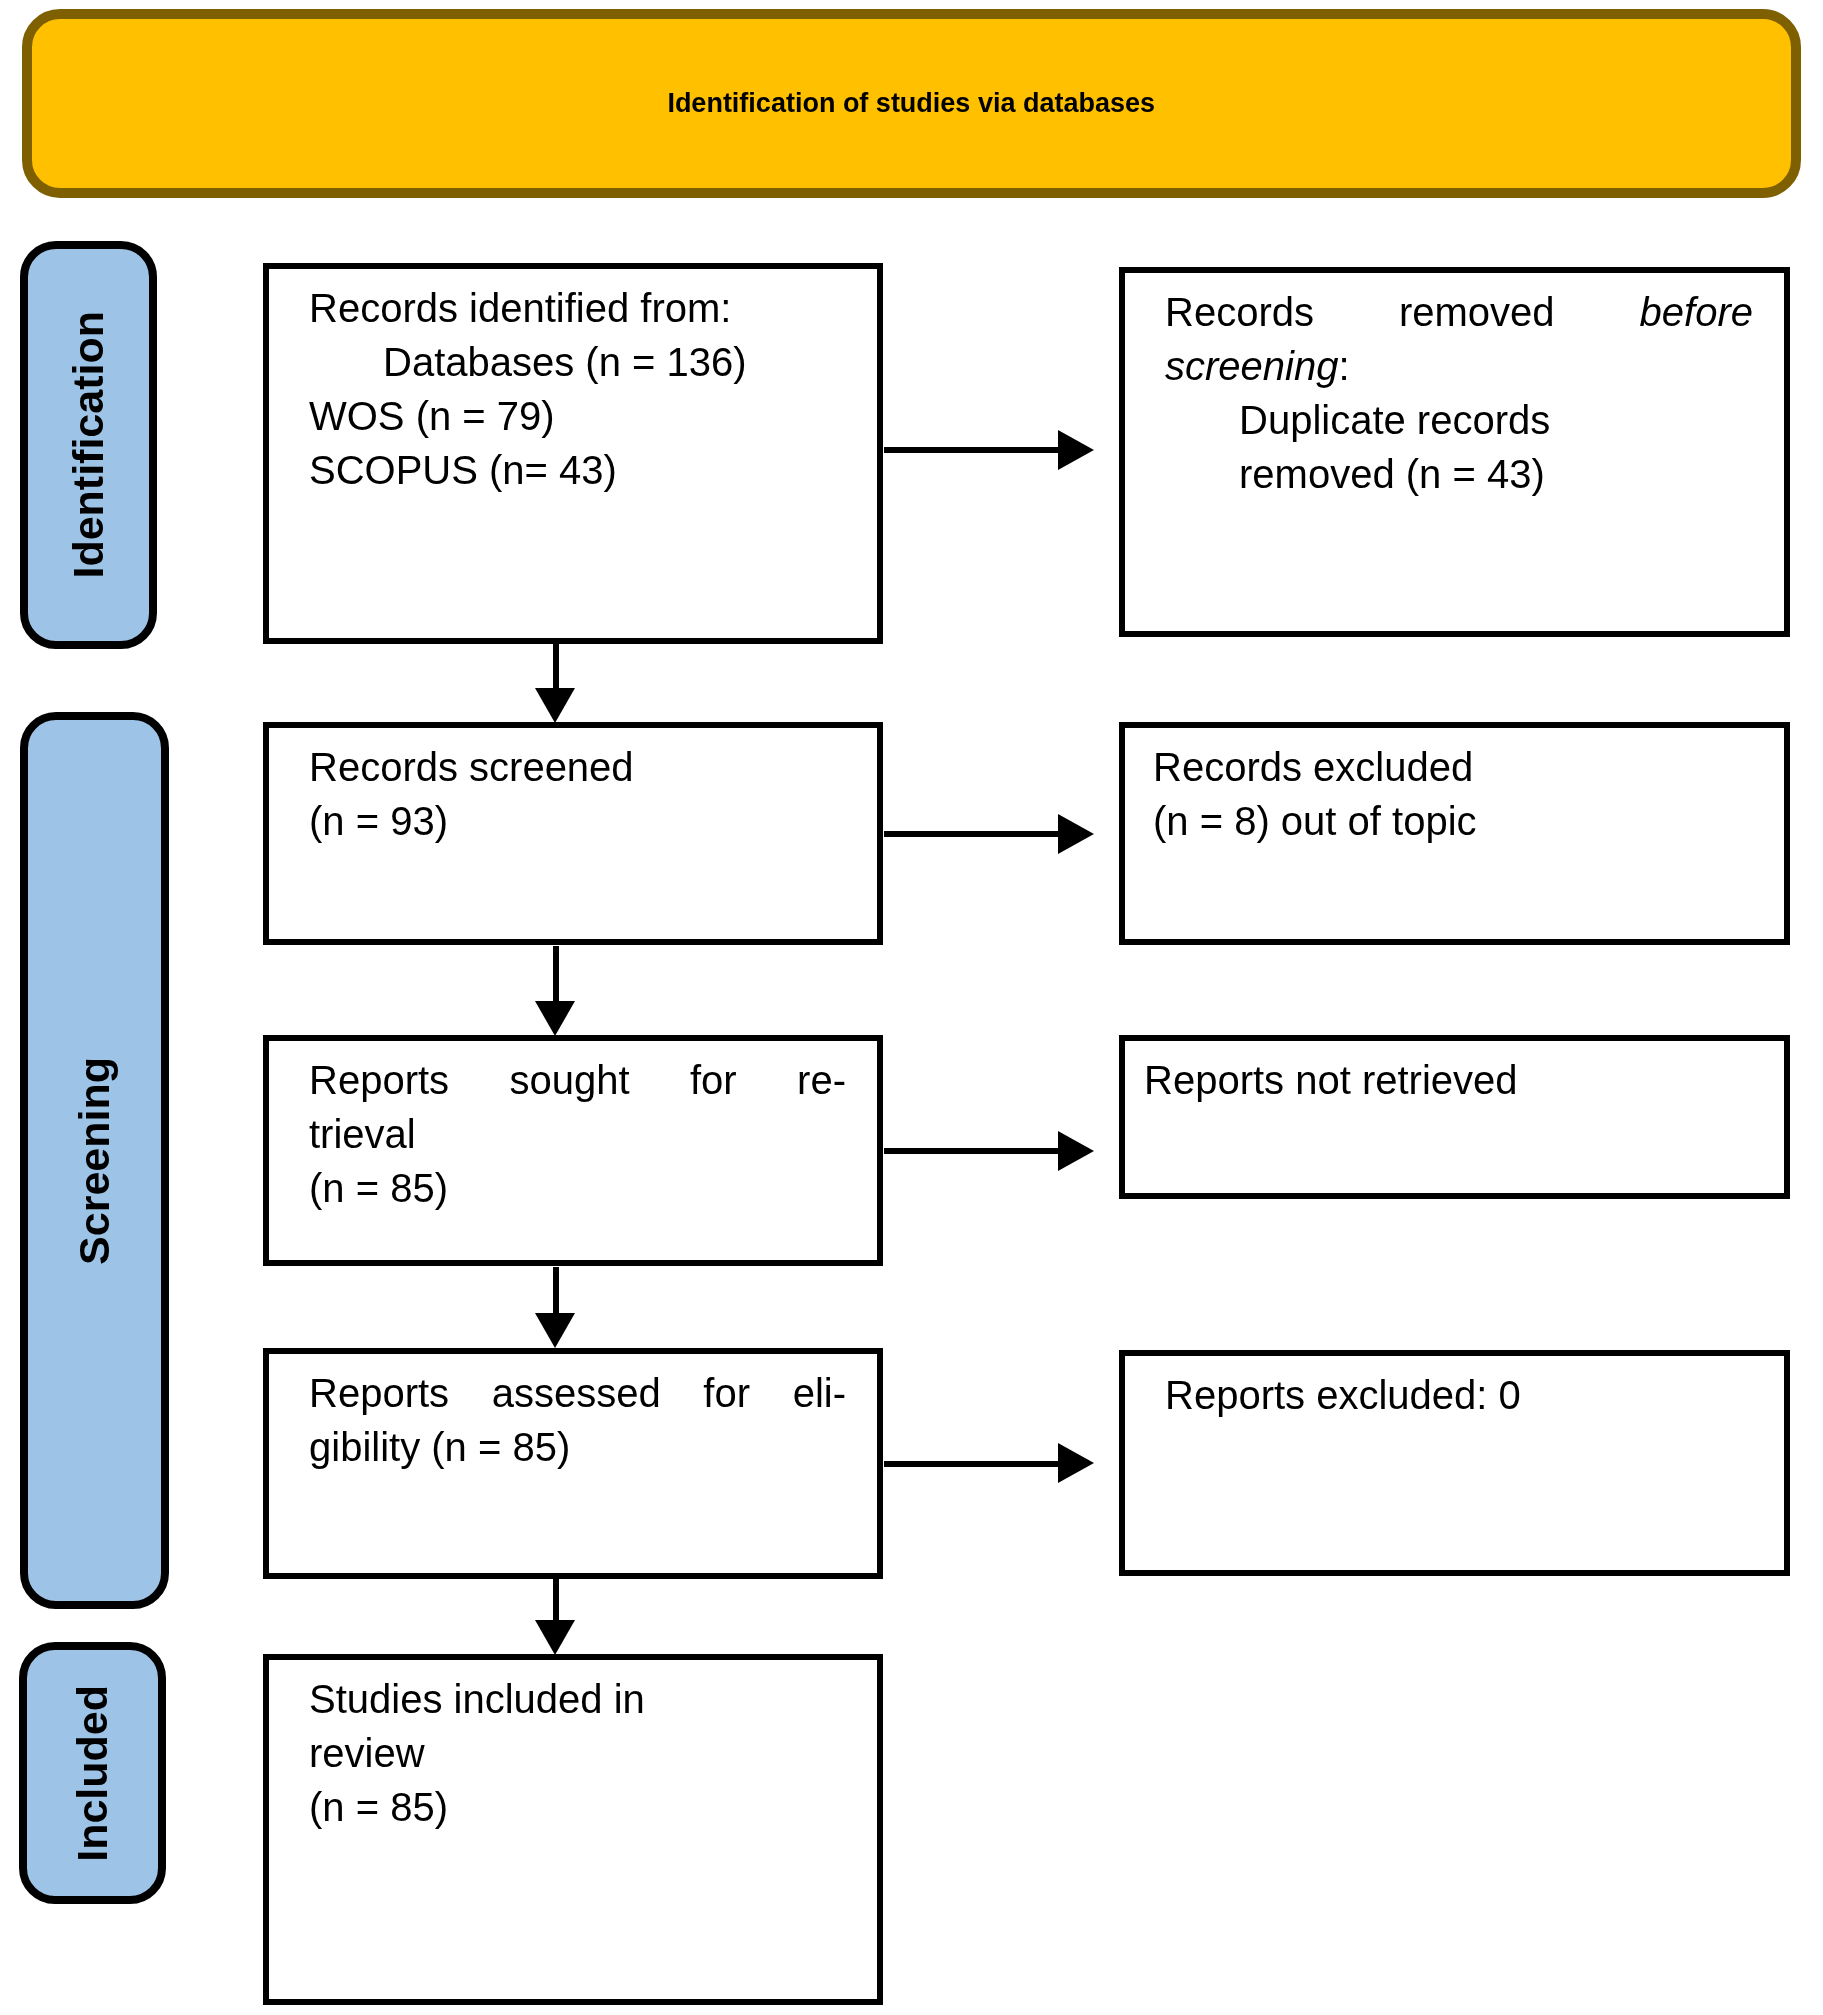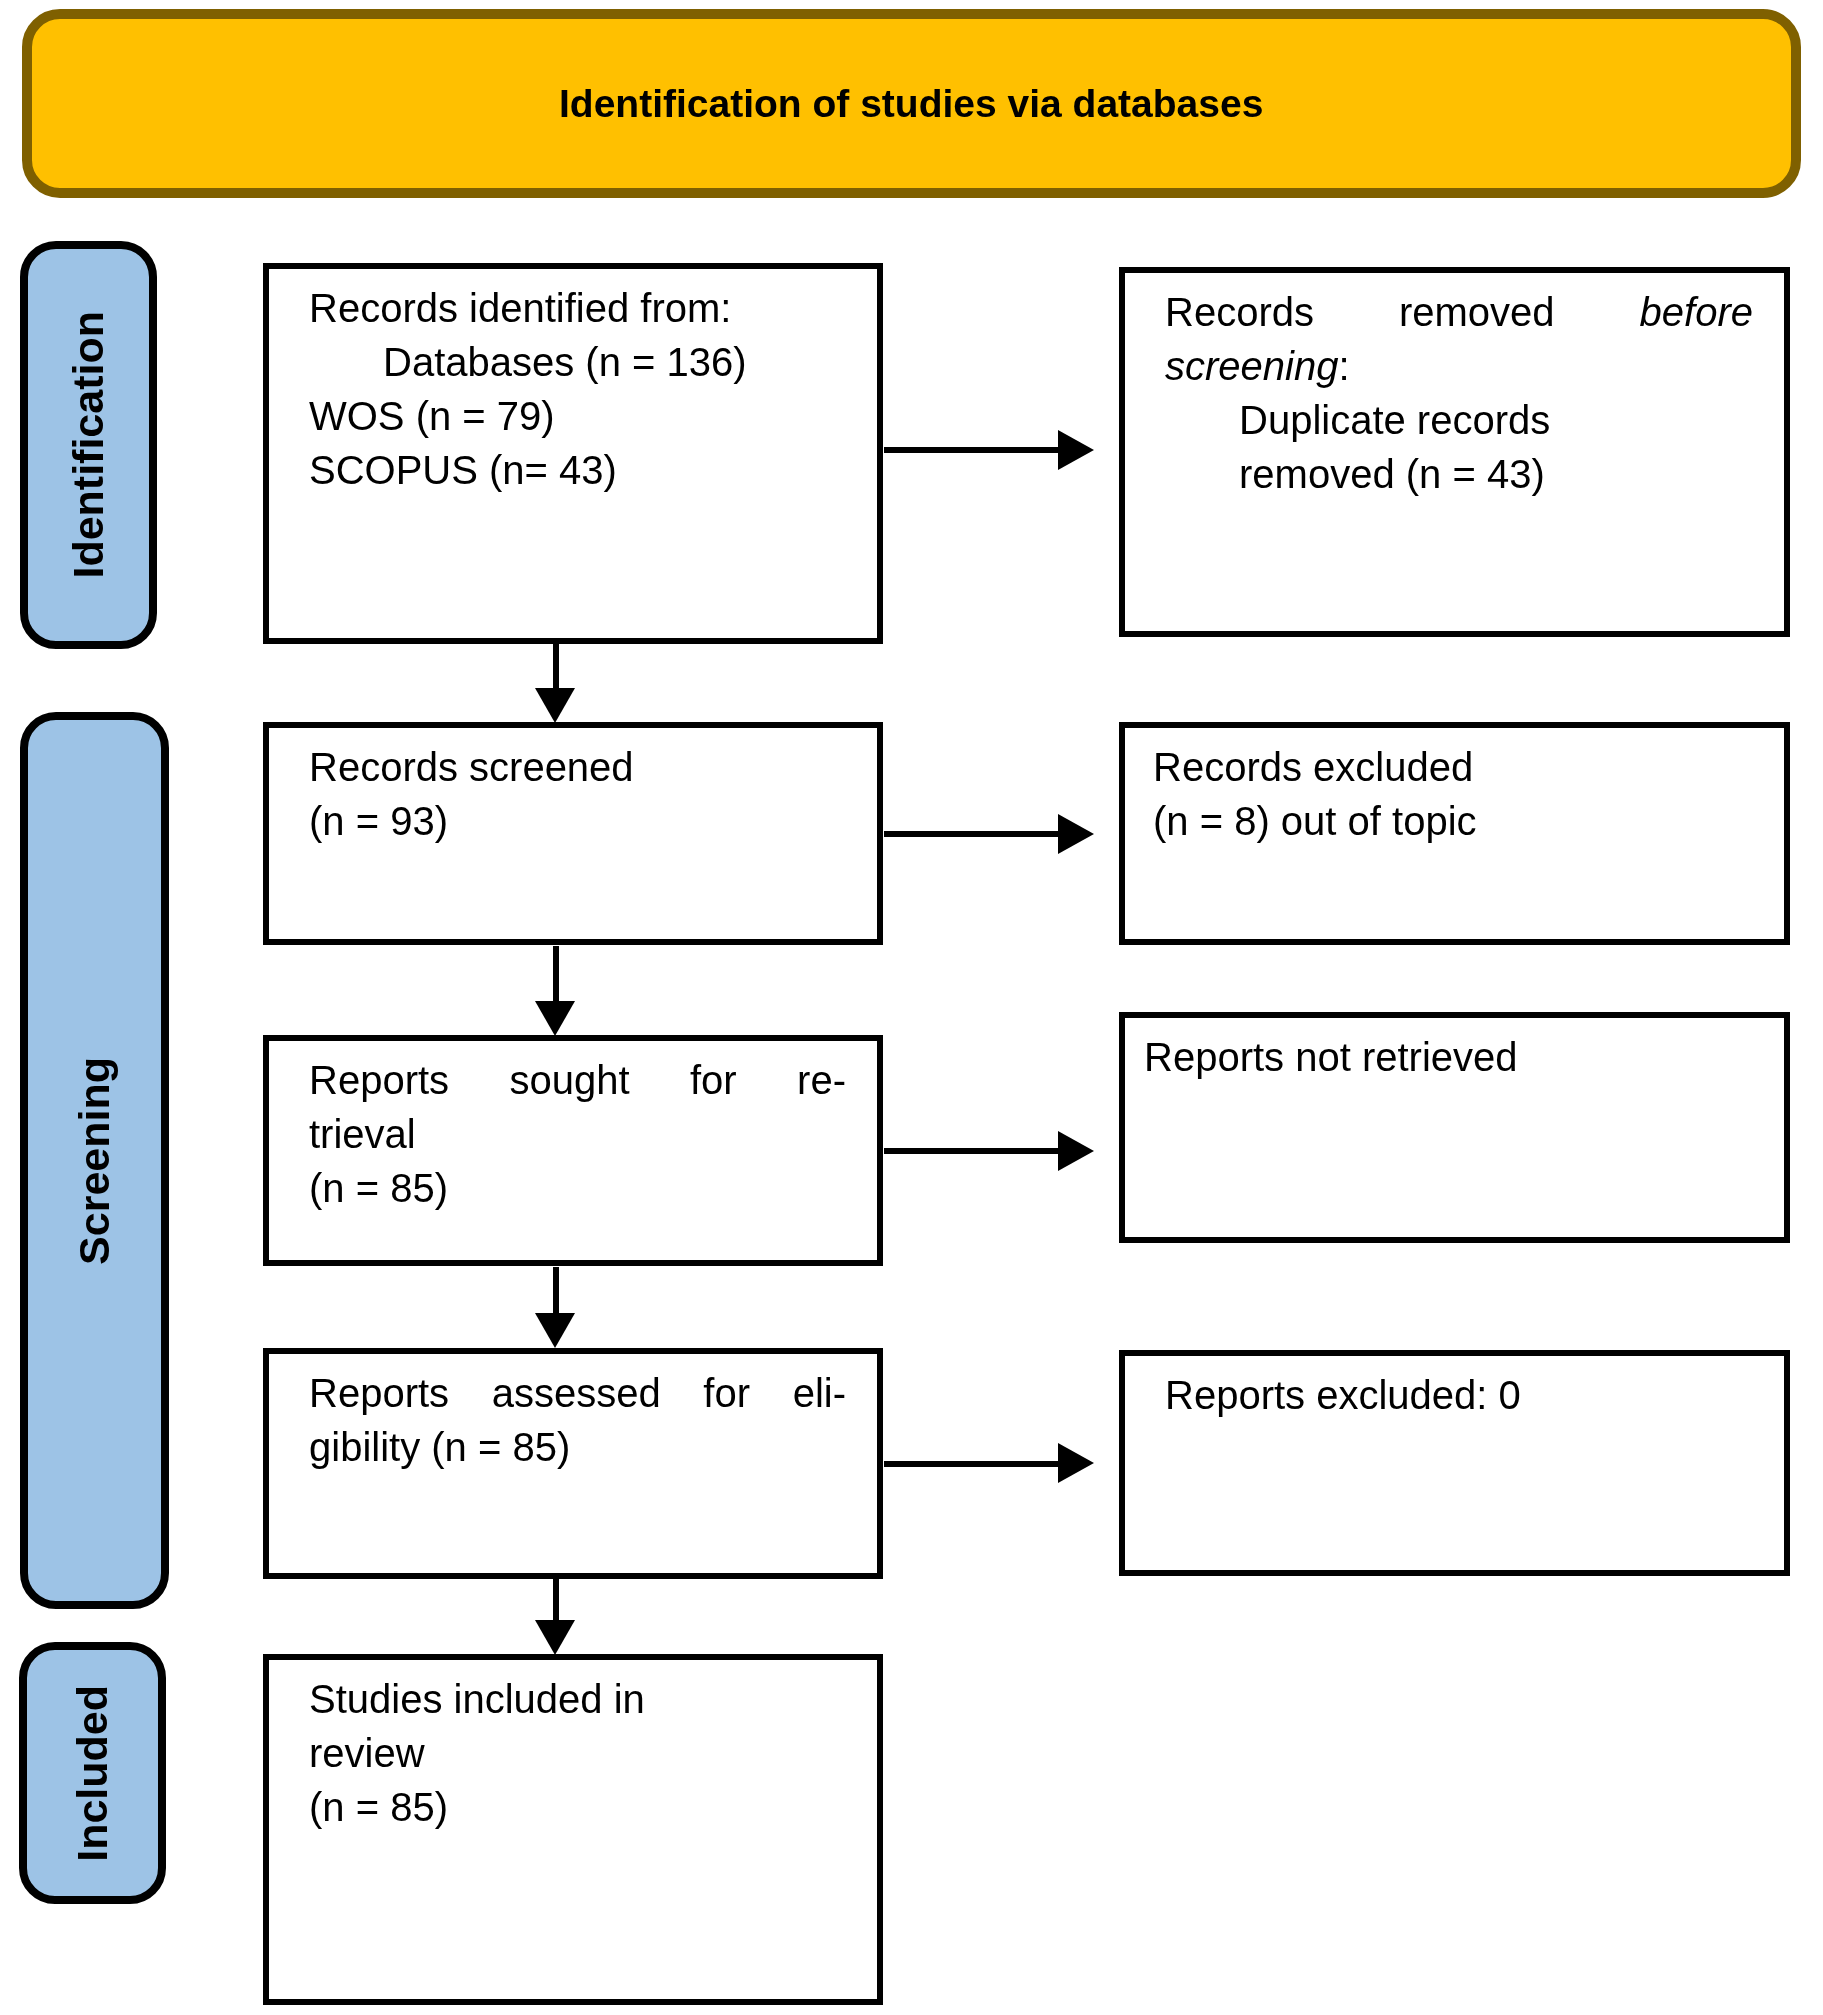--- a/index.html
+++ b/index.html
@@ -7,21 +7,21 @@
   body { font-family: "Liberation Sans", sans-serif; color: #000; }
 
   .canvas { position: relative; width: 1823px; height: 2015px; background: #ffffff; overflow: hidden; }
 
   
   .header {
     position: absolute; left: 21.7px; top: 9.3px; width: 1779px; height: 189px;
     background: #FFC000; border: 10px solid #7F6000; border-radius: 38px;
     display: flex; align-items: center; justify-content: center;
   }
-  .header-title { font-size: 39px; font-weight: bold; }
+  .header-title { font-size: 27px; font-weight: bold; }
 
   
   .side-label {
     position: absolute; background: #9DC3E6; border: 8.7px solid #000000; border-radius: 36px;
     display: flex; align-items: center; justify-content: center;
   }
   .side-text {
     writing-mode: vertical-rl; transform: rotate(180deg);
     font-size: 43px; font-weight: bold; white-space: nowrap;
   }
@@ -38,21 +38,21 @@
   }
   .lbox { left: 263px;  width: 620px; }
   .rbox { left: 1119px; width: 671px; }
   .lbox1 { top: 263px;  height: 381px; }
   .lbox2 { top: 722px; height: 223px; }
   .lbox3 { top: 1035px; height: 231px; }
   .lbox4 { top: 1348px; height: 231px; }
   .lbox5 { top: 1654px; height: 351px; }
   .rbox1 { top: 267px;  height: 370px; }
   .rbox2 { top: 722px; height: 223px; padding-left: 28px; }
-  .rbox3 { top: 1012px; height: 231px; padding-left: 19px; }
+  .rbox3 { top: 1035px; height: 164px; padding-left: 19px; }
   .rbox4 { top: 1350px; height: 226px; }
 
   .indent  { padding-left: 74px; }
   .justify { text-align: justify; text-align-last: justify; }
   .italic  { font-style: italic; }
 
   
   .shaft-v { position: absolute; width: 6.2px; background: #000; left: 553px; }
   .head-v  {
     position: absolute; left: 535px; width: 0; height: 0;

